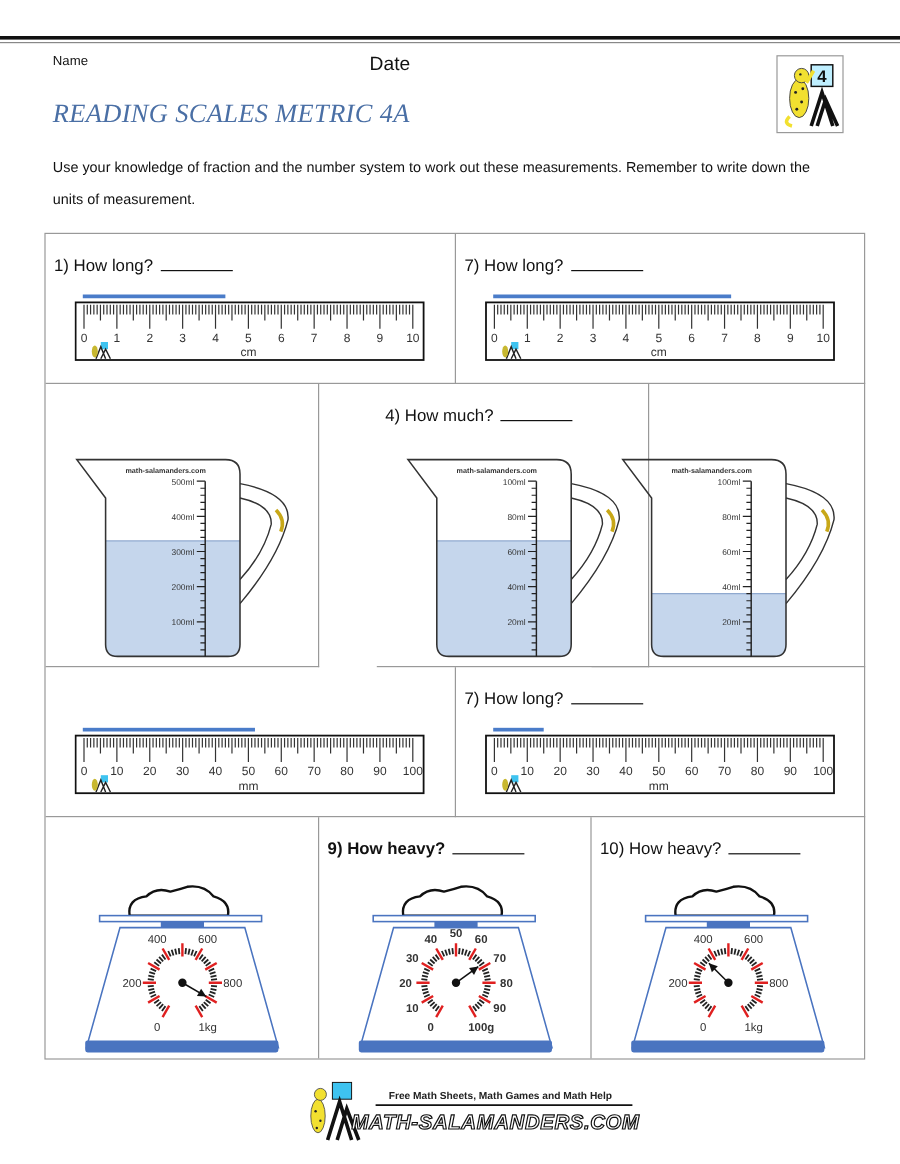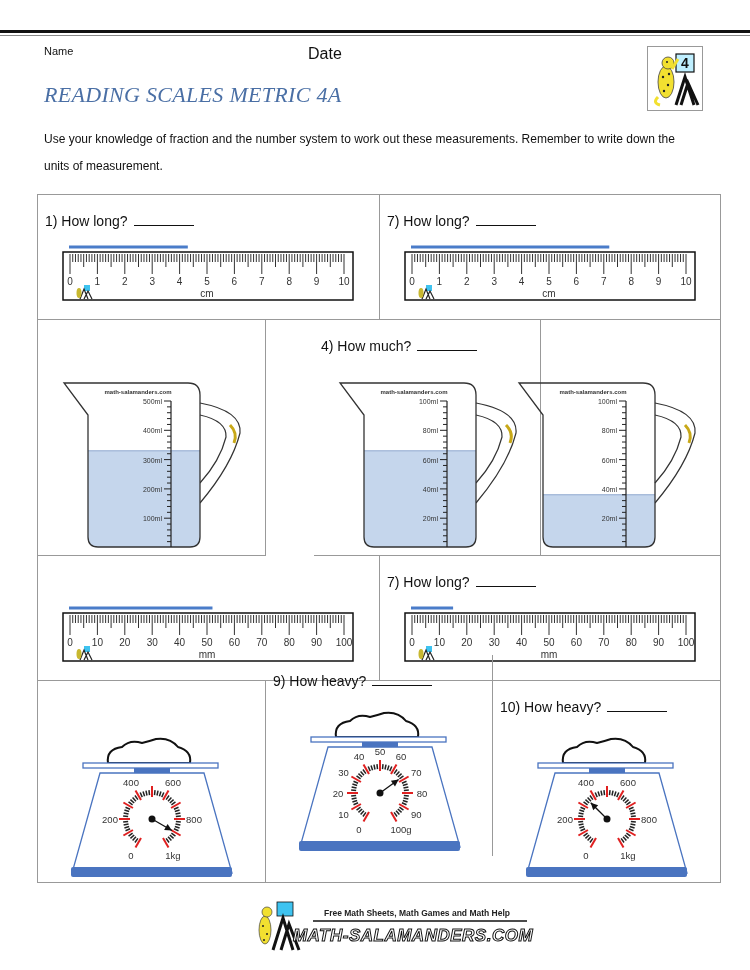--- a/index.html
+++ b/index.html
@@ -732,21 +732,21 @@
         <text x="72" y="93.5" font-size="9.5" text-anchor="middle" fill="#333">200</text>
         <text x="93" y="57.126933041053576" font-size="9.5" text-anchor="middle" fill="#333">400</text>
         <text x="135" y="57.126933041053576" font-size="9.5" text-anchor="middle" fill="#333">600</text>
         <text x="156" y="93.5" font-size="9.5" text-anchor="middle" fill="#333">800</text>
         <text x="135" y="129.87306695894642" font-size="9.5" text-anchor="middle" fill="#333">1kg</text>
         <line x1="114" y1="90" x2="133.91858428704208" y2="101.5" stroke="#111" stroke-width="1.3"></line>
         <path d="M133.91858428704208 101.5 L126.10640646055101 101.03108891324554 L129.606406460551 94.96891108675446 Z" fill="#111"></path>
         <circle cx="114" cy="90" r="3.5" fill="#111"></circle>
       </svg>
   </div>
-  <div class="cell" style="left:228px;top:460px;width:227px;height:201px;border-bottom:none;">
+  <div class="cell" style="left:228px;top:486px;width:227px;height:201px;border-bottom:none;font-weight:bold;">
     <div class="q"><span>9) How heavy?</span><span class="blank"></span></div>
     <svg class="scale" style="position:absolute;left:0;top:48px;" width="228" height="150">
         <path d="M70 34 Q68 20 84 18 Q92 10 104 14 Q112 12 118 10 Q132 8 140 18 Q154 22 152 34 Z" fill="#fff" stroke="#111" stroke-width="2"></path>
         <rect x="45" y="34" width="135" height="5" fill="#fff" stroke="#4a74c0" stroke-width="1.3"></rect>
         <rect x="96" y="39" width="36" height="5" fill="#4a74c0"></rect>
         <path d="M62 44 L166 44 L194 144 L34 144 Z" fill="#fff" stroke="#4a74c0" stroke-width="1.3"></path>
         <rect x="33" y="138" width="161" height="10" rx="2" fill="#4a74c0"></rect>
         <line x1="103" y1="109.05255888325766" x2="97.5" y2="118.57883832488648" stroke="#e02020" stroke-width="2"></line>
         <line x1="99.89315394498064" y1="109.41640786499873" x2="96.95422768351827" y2="113.46149283687348" stroke="#222" stroke-width="1.5"></line>
         <line x1="97.9408654473874" y1="107.83547581145746" x2="94.59521241559311" y2="111.55119993884443" stroke="#222" stroke-width="1.5"></line>

